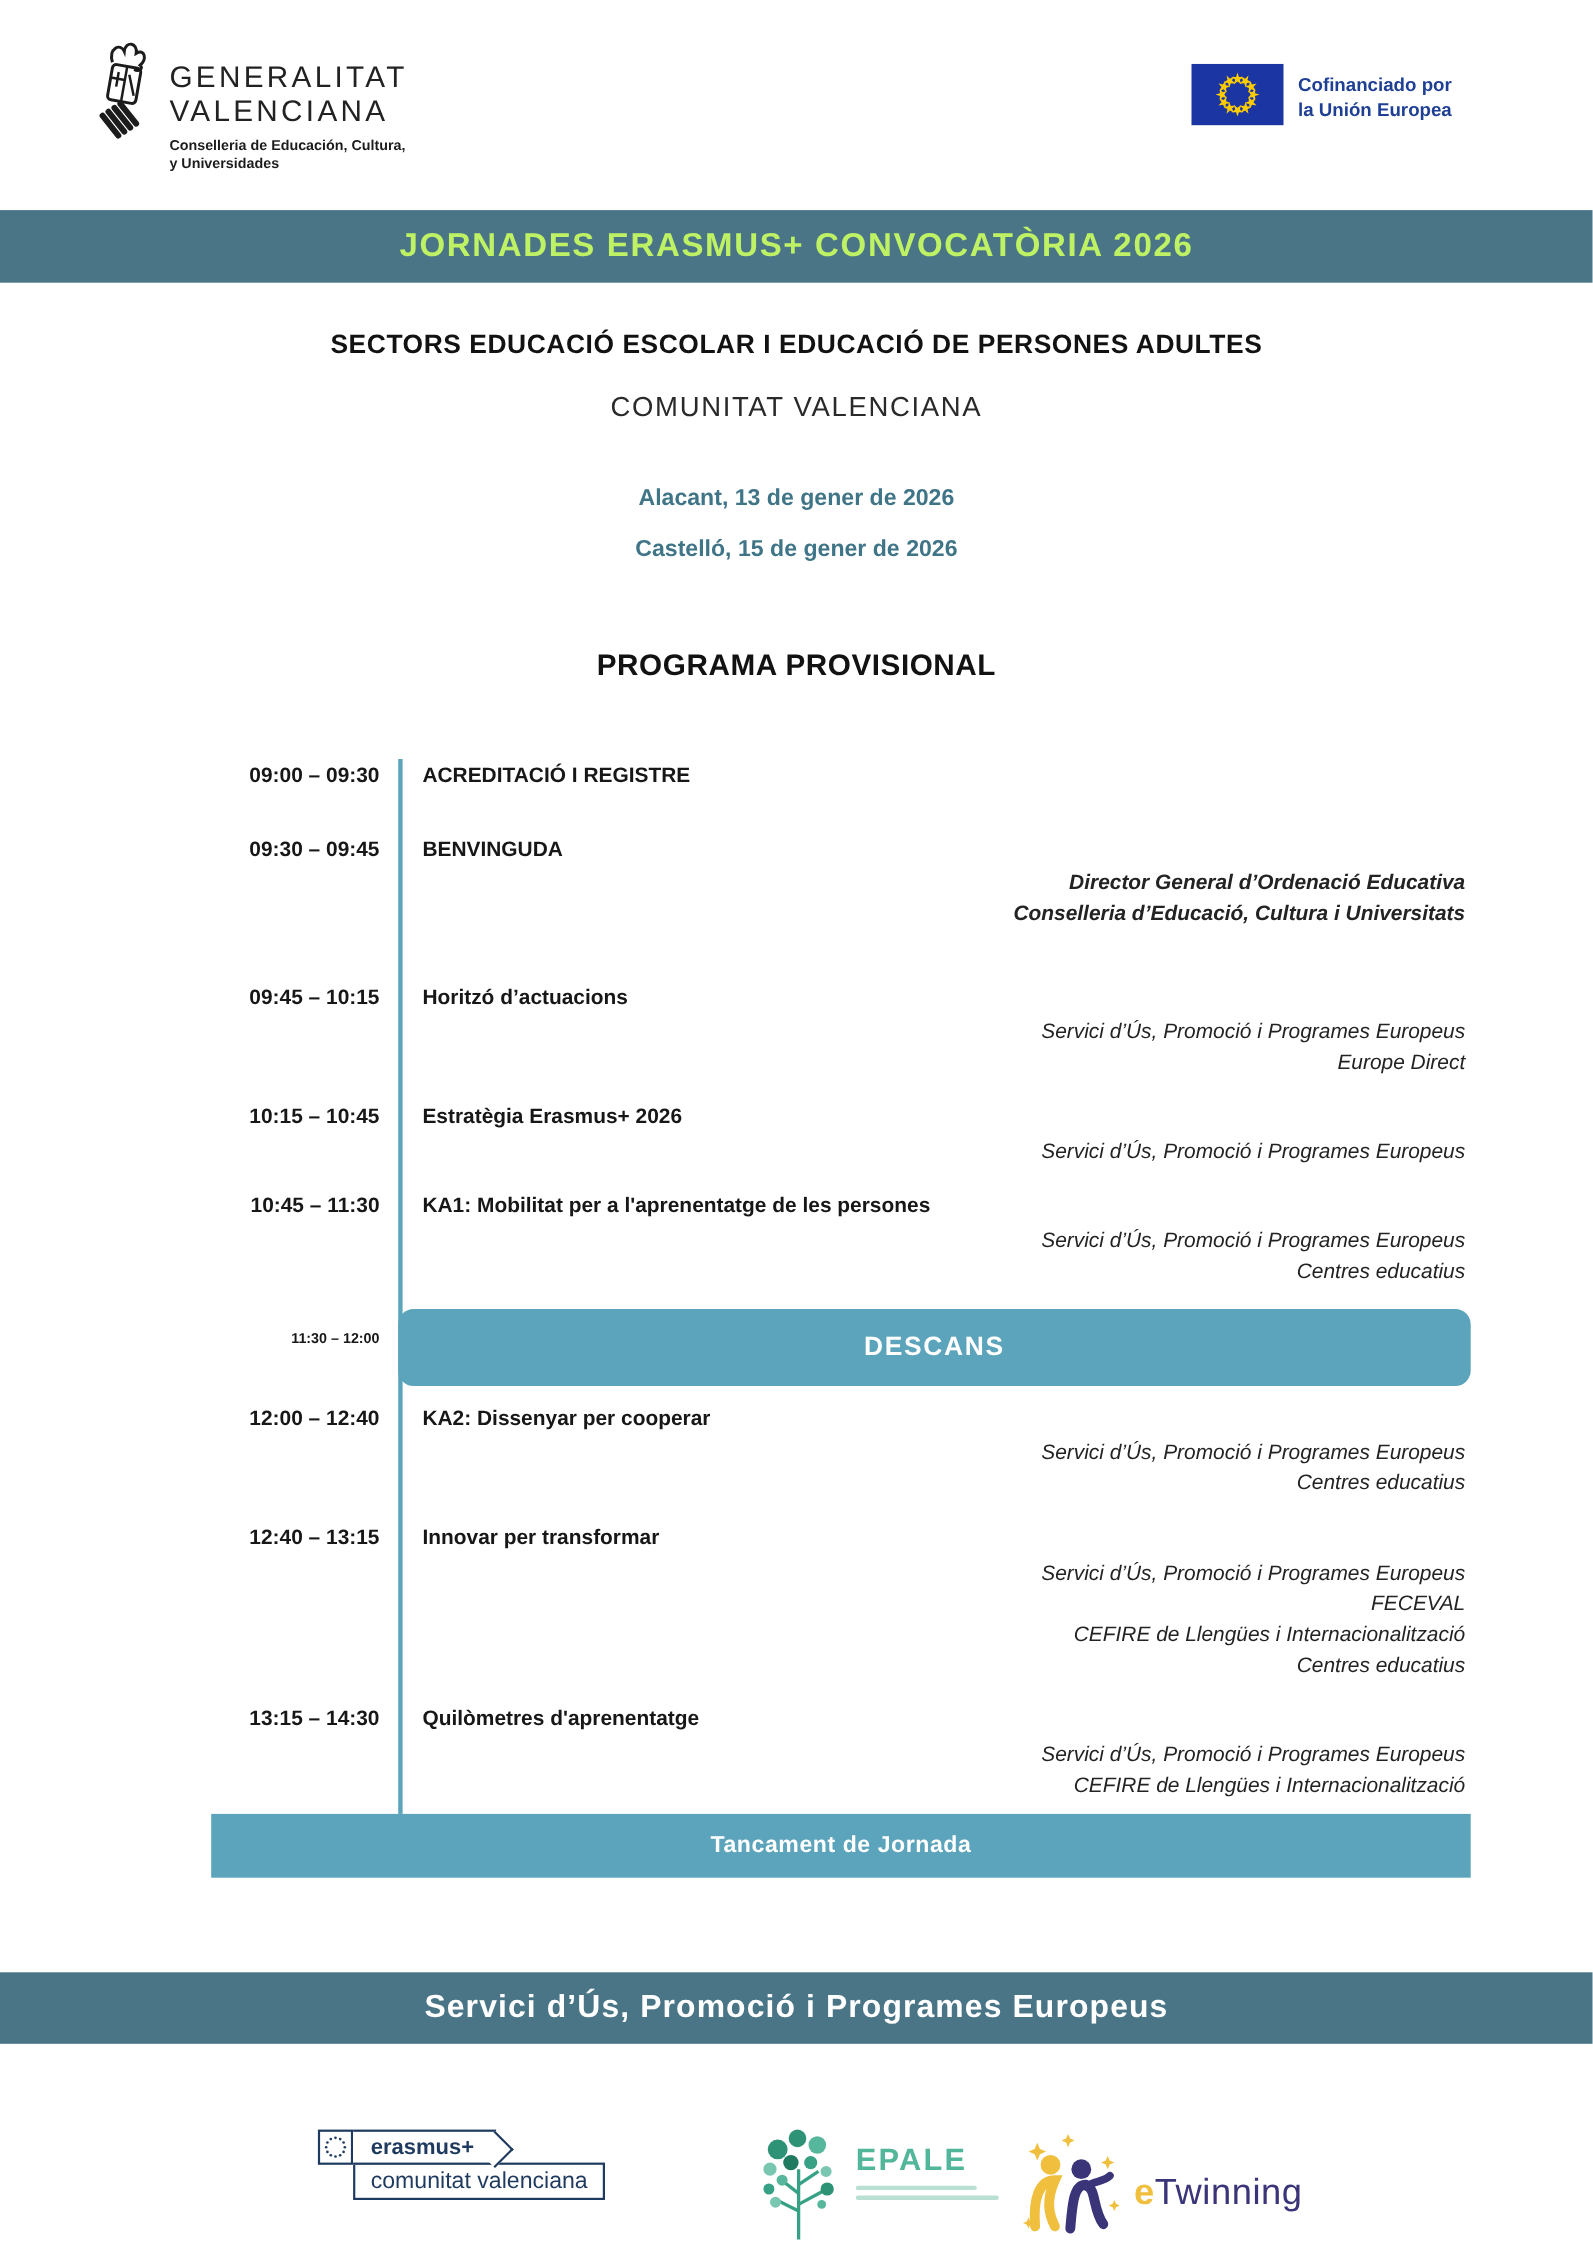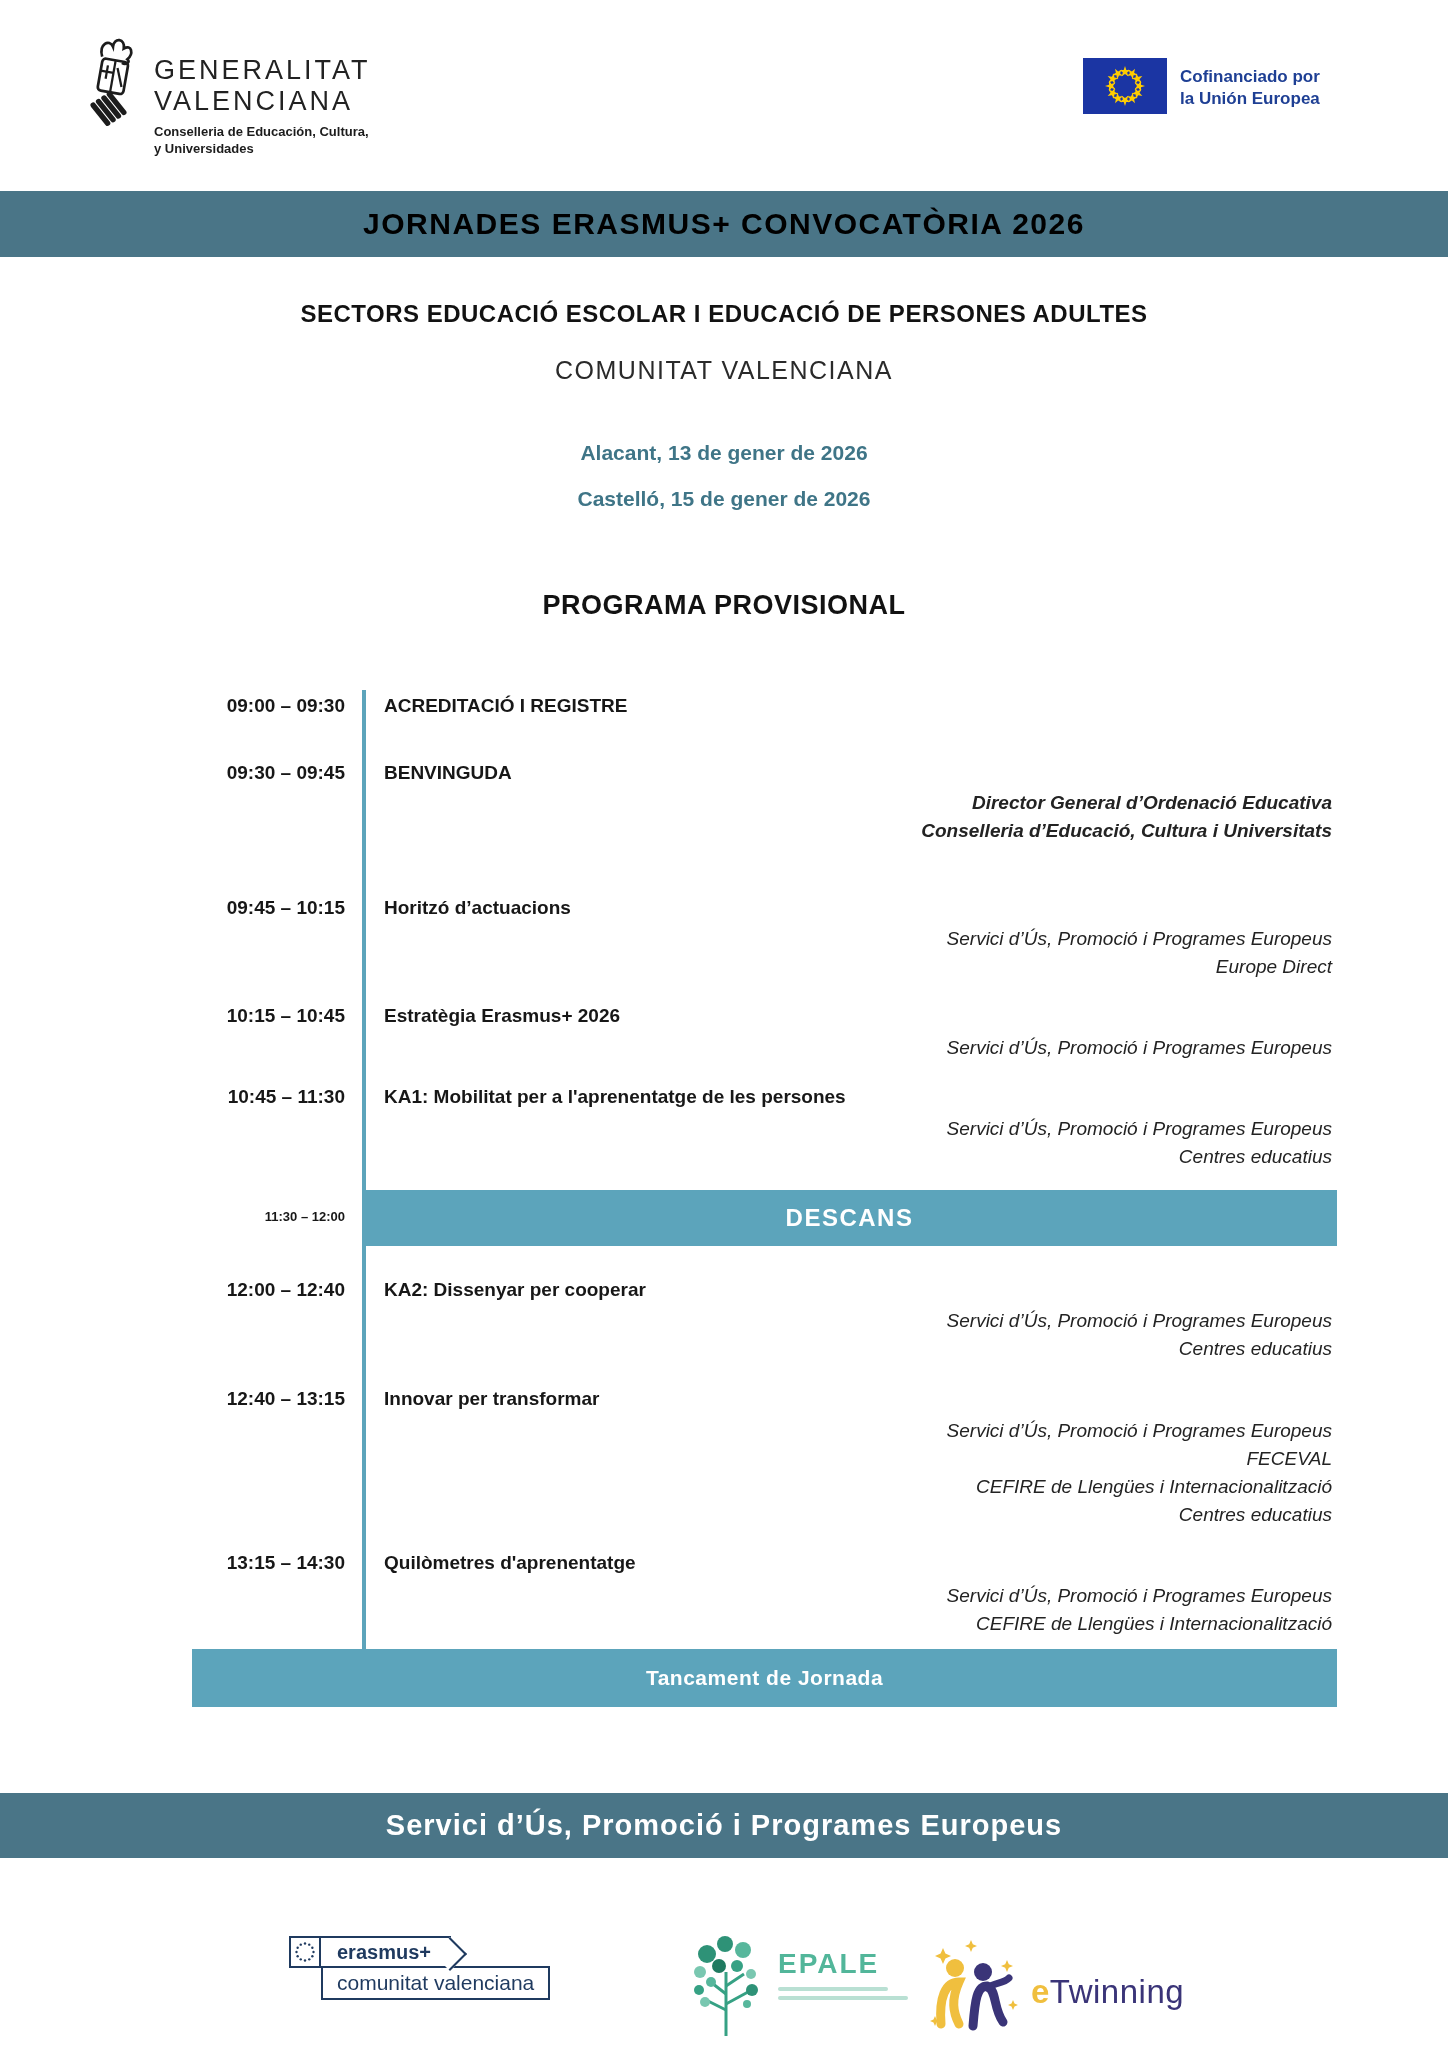--- a/index.html
+++ b/index.html
@@ -10,21 +10,21 @@
   .gva{position:absolute;left:86px;top:33px;display:flex;gap:14px;align-items:flex-start;}
   .gva-text{padding-top:22px;}
   .gva-t1{font-size:27px;letter-spacing:3px;color:#222;line-height:31px;font-weight:500;}
   .gva-sub{margin-top:6px;font-size:13px;font-weight:bold;color:#1c1c1c;line-height:17px;}
   .eu-logo{position:absolute;left:1083px;top:58px;display:flex;align-items:center;gap:13px;}
   .eu-text{font-size:17px;font-weight:bold;color:#1e3f94;line-height:22px;}
 
   
   .banner{position:absolute;left:0;top:191px;width:1448px;height:66px;background:#4a7587;
           display:flex;align-items:center;justify-content:center;}
-  .banner-text{color:#000000;font-size:30px;font-weight:bold;letter-spacing:1.5px;}
+  .banner-text{color:#bef264;font-size:30px;font-weight:bold;letter-spacing:1.5px;}
   .footer-banner{position:absolute;left:0;top:1793px;width:1448px;height:65px;background:#4a7587;
           display:flex;align-items:center;justify-content:center;}
   .footer-banner-text{color:#ffffff;font-size:29px;font-weight:bold;letter-spacing:1px;}
 
   
   .heading{position:absolute;top:300px;left:0;width:1448px;text-align:center;
            font-size:24px;font-weight:bold;color:#121212;letter-spacing:.5px;}
   .subheading{position:absolute;top:356px;left:0;width:1448px;text-align:center;
            font-size:25px;color:#2a2a2a;letter-spacing:1.5px;}
   .dates{position:absolute;top:430px;left:0;width:1448px;text-align:center;
@@ -36,21 +36,21 @@
   .vline{position:absolute;left:362px;top:690px;width:4px;height:959px;background:#5ca4bb;}
   .row{position:absolute;left:0;width:1448px;}
   .time{position:absolute;left:140px;width:205px;text-align:right;
         font-size:19px;font-weight:bold;color:#171717;white-space:nowrap;}
   .title{position:absolute;left:384px;width:830px;font-size:19px;font-weight:bold;color:#171717;}
   .speakers{position:absolute;left:384px;width:948px;text-align:right;
         font-size:19px;font-style:italic;color:#232323;line-height:28px;}
   .spk-bold{font-weight:bold;}
   .band{position:absolute;background:#5ca4bb;display:flex;align-items:center;justify-content:center;
         color:#ffffff;font-weight:bold;}
-  .band-descans{left:362px;top:1190px;width:975px;height:56px;font-size:24px;letter-spacing:1.5px;}
+  .band-descans{left:362px;top:1190px;width:975px;height:70px;font-size:24px;letter-spacing:1.5px;border-radius:14px;}
   .band-tancament{left:192px;top:1649px;width:1145px;height:58px;font-size:21px;letter-spacing:.5px;}
   .band-time{position:absolute;left:140px;width:205px;top:1209px;text-align:right;
         font-size:13px;font-weight:bold;color:#171717;}
 
   
   .er-logo{position:absolute;left:289px;top:1936px;color:#1f3a5f;}
   .er-row1{display:flex;height:32px;}
   .er-eu{width:32px;height:32px;border:2px solid #1f3a5f;box-sizing:border-box;
          display:flex;align-items:center;justify-content:center;background:#fff;}
   .er-name{position:relative;height:32px;border:2px solid #1f3a5f;border-left:none;border-right:none;

